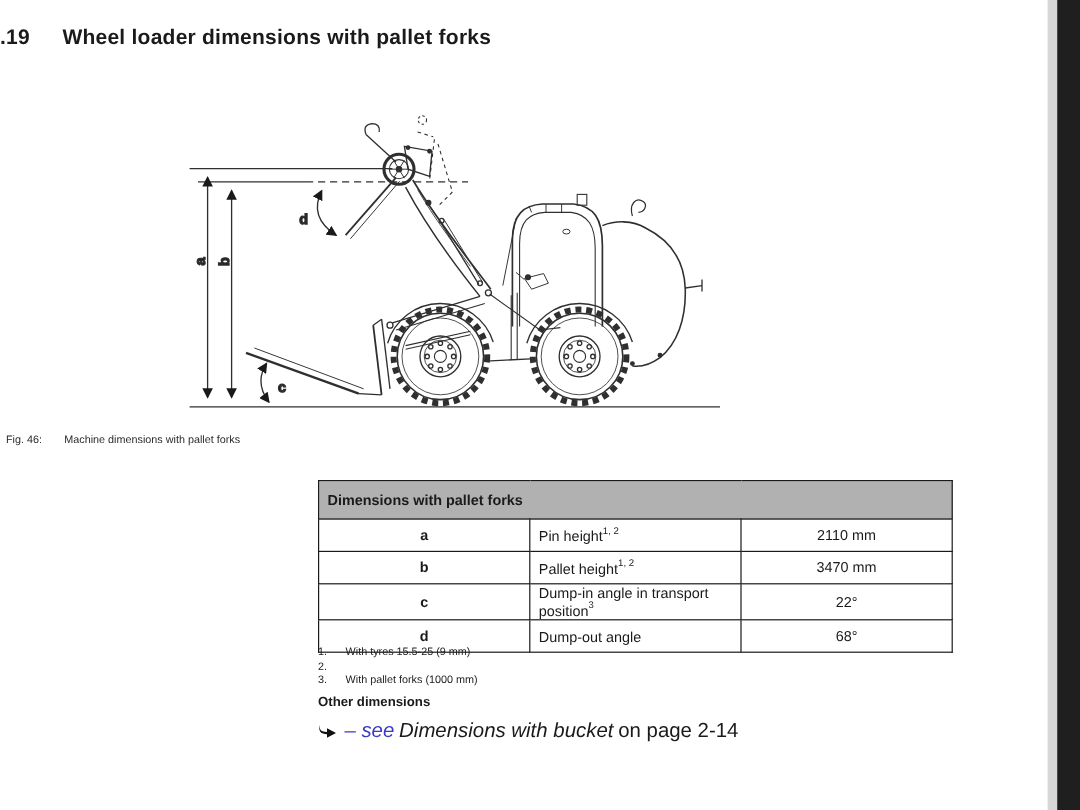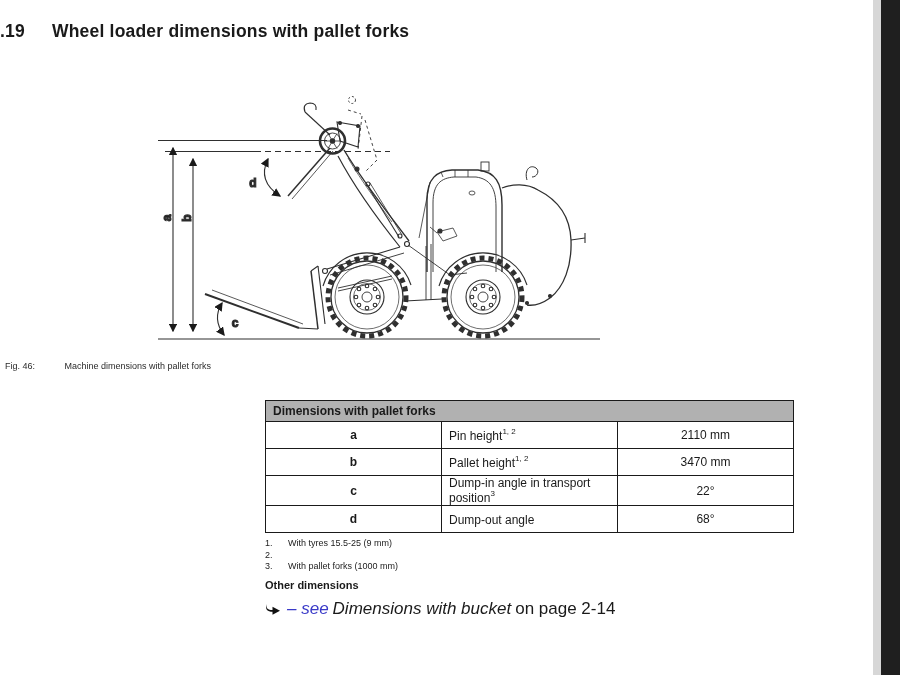--- a/index.html
+++ b/index.html
@@ -14,28 +14,28 @@
   .heading .num { display:inline-block; }
   .heading .ttl { display:inline-block; margin-left:22px; }
 
   
   .diagram { position:absolute; left:140px; top:85px; width:470px; height:265px; }
 
   
   .fig-caption { position:absolute; left:5px; top:361px; font-size:9px; color:#2b2b2b;
                  white-space:nowrap; }
   .fig-caption .lbl { display:inline-block; }
-  .fig-caption .txt { display:inline-block; margin-left:27px; }
+  .fig-caption .txt { display:inline-block; margin-left:16px; }
 
   
   .dim-table-wrap { position:absolute; left:265px; top:400px; width:529px; }
   table.dim { border-collapse:collapse; table-layout:fixed; width:529px; font-size:12px; }
   table.dim td, table.dim th { border:1px solid #1a1a1a; }
   table.dim th.hdr { background:#b1b1b1; text-align:left; font-weight:bold;
-                     padding:0 0 0 7px; height:21px; font-size:12px; }
+                     padding:0 0 0 7px; height:32px; font-size:12px; }
   td.letter { width:45px; text-align:center; font-weight:bold; height:27px; }
   td.desc   { width:362px; padding-left:7px; height:27px; }
   td.val    { width:121px; text-align:center; height:27px; }
   td.desc sup { font-size:8px; position:relative; top:-1px; }
 
   
   .footnotes { position:absolute; left:265px; top:538px; font-size:9px; color:#222;
                line-height:11.5px; width:560px; }
   .fnrow { display:flex; }
   .fnrow .n { width:23px; flex:none; }

